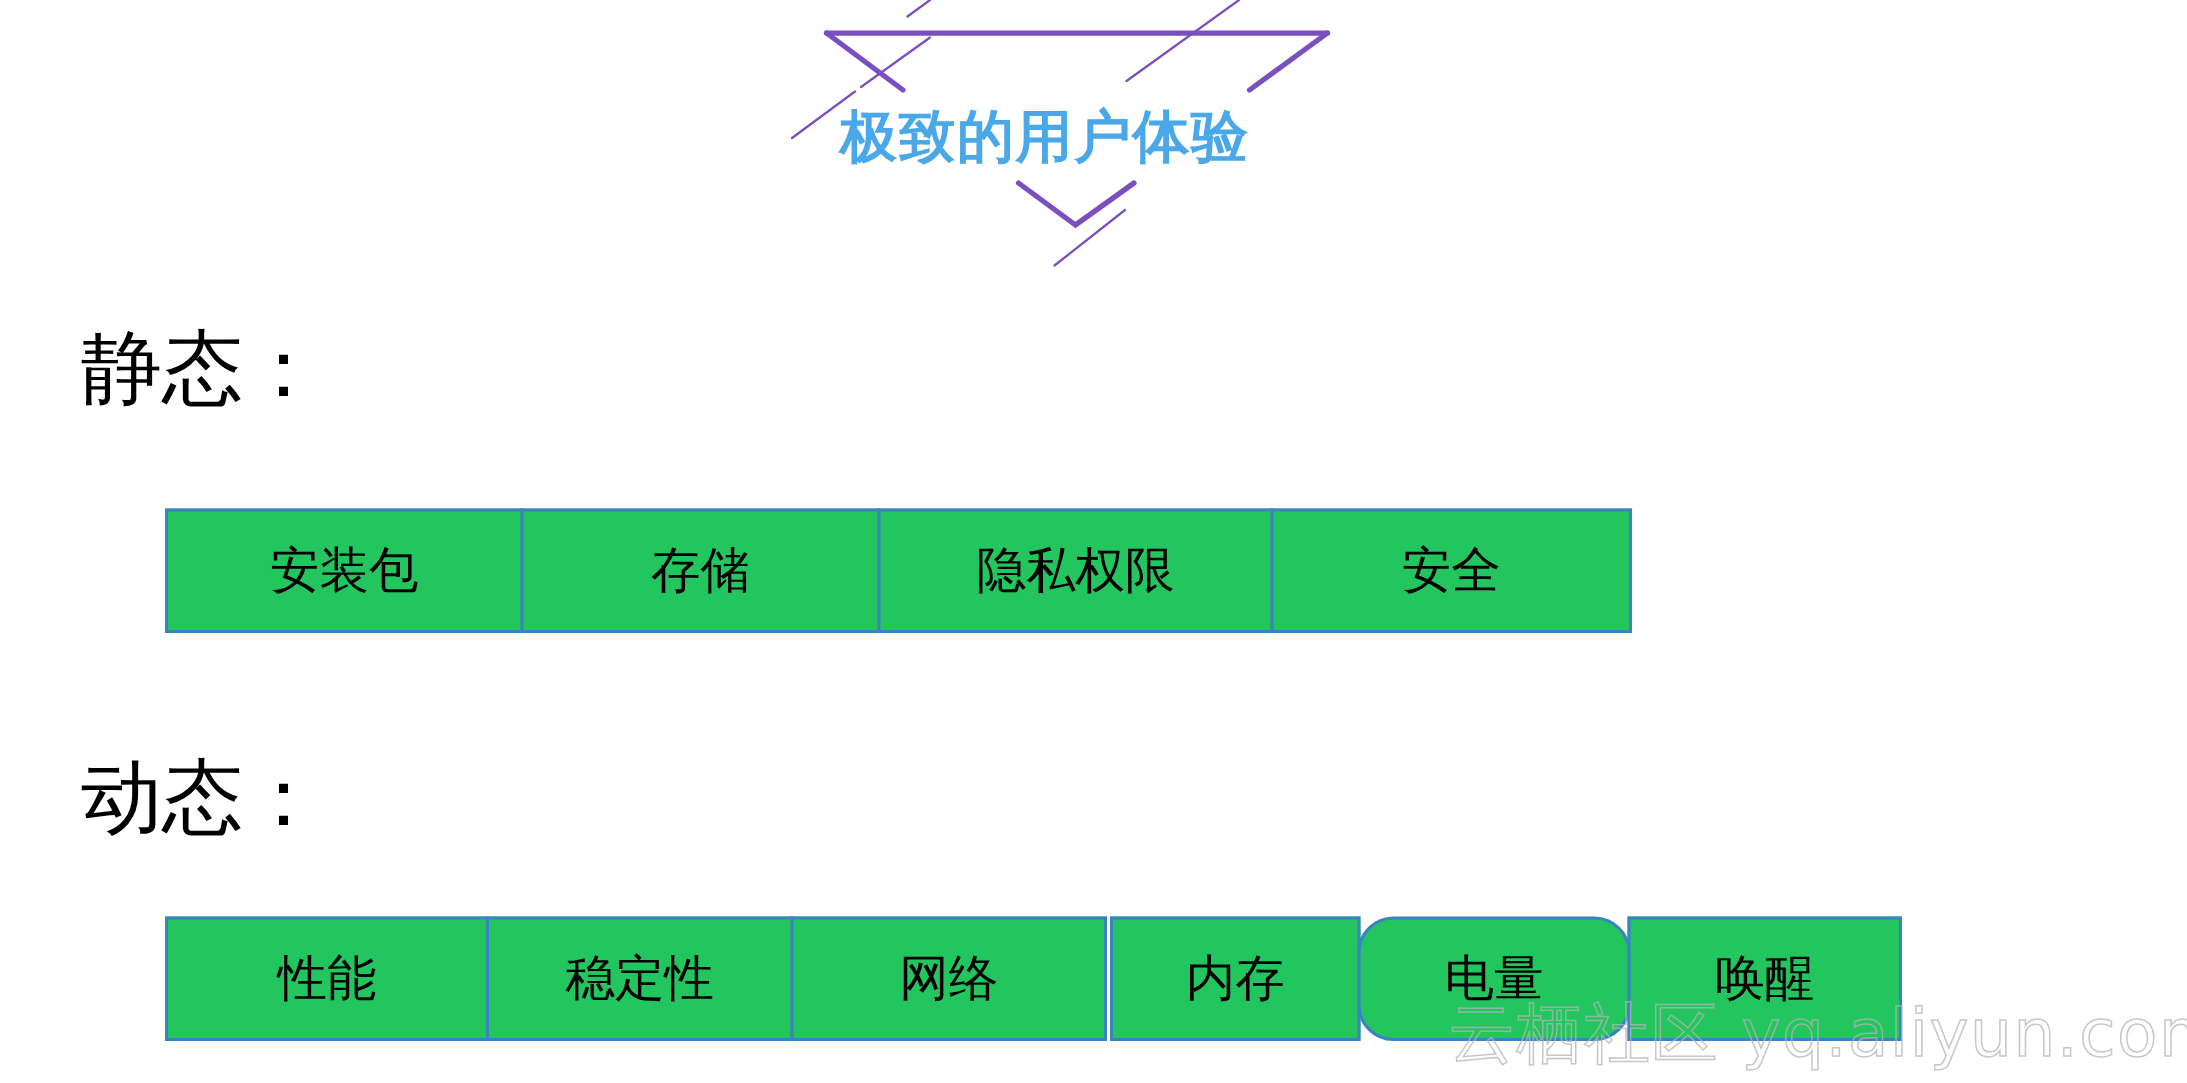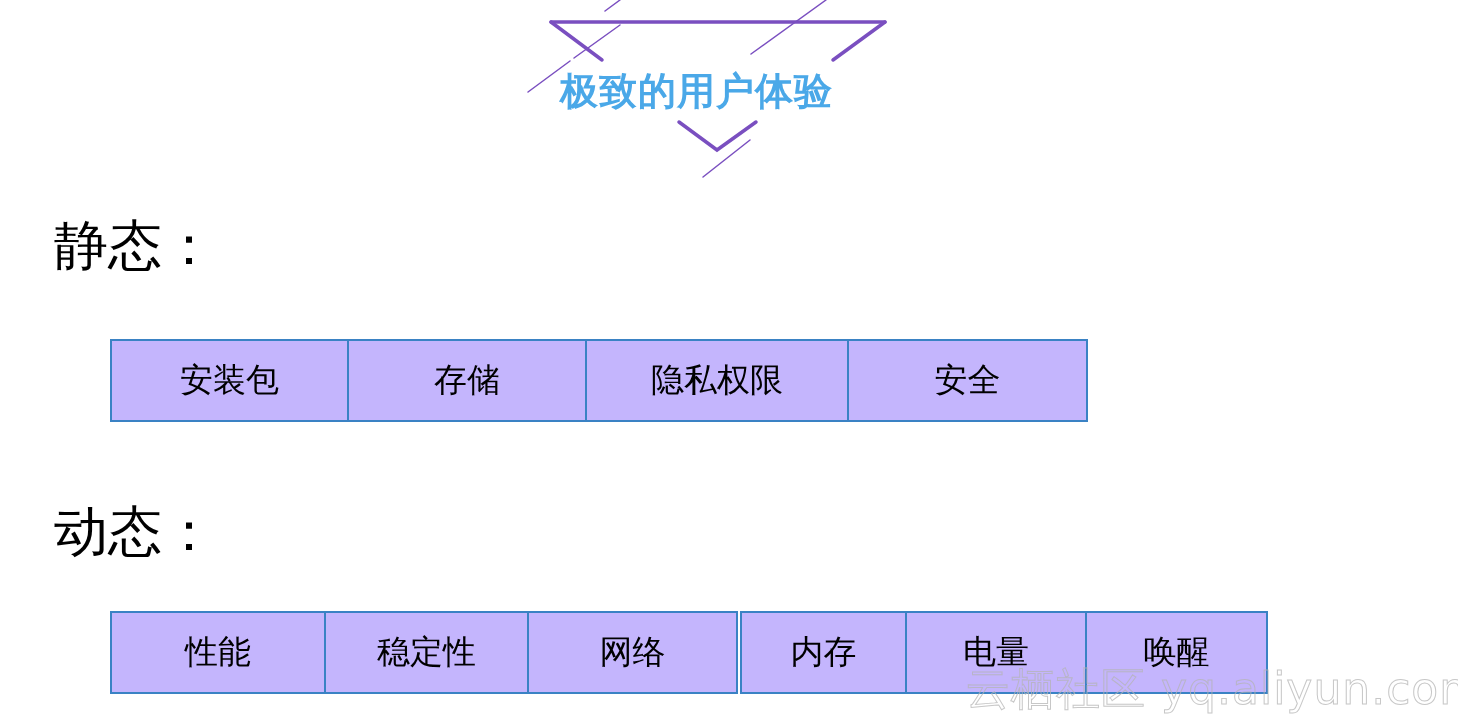--- a/index.html
+++ b/index.html
@@ -22,21 +22,21 @@
     .row {
       position: absolute; left: 110px; display: flex; height: 83px;
       box-sizing: border-box;
     }
     .cell {
       box-sizing: border-box; height: 83px;
       border: 2px solid #3a82c4; margin-left: -2px;
       display: flex; align-items: center; justify-content: center;
       font-size: 33px; color: #000;
       font-family: "DejaVu Serif", "Liberation Serif", serif;
-      background: #c4b5fd;
+      background: #22c55e;
     }
     .cell:first-child { margin-left: 0; }
     .cell.gap { margin-left: 2px; }
     .watermark {
       position: absolute; left: 966px; top: 660px; font-size: 44px;
       font-family: "DejaVu Sans", "Liberation Sans", sans-serif;
       color: transparent; -webkit-text-stroke: 1px rgba(180,180,180,0.75);
       white-space: nowrap; pointer-events: none; letter-spacing: 1px;
     }
   </style>
@@ -70,17 +70,17 @@
   <div class="cell" style="width:241px;">安全</div>
 </div>
 
 <div class="section-label" style="top:500px;">动态：</div>
 
 <div class="row" style="top:611px;">
   <div class="cell" style="width:216px;">性能</div>
   <div class="cell" style="width:205px;">稳定性</div>
   <div class="cell" style="width:211px;">网络</div>
   <div class="cell gap" style="width:167px;">内存</div>
-  <div class="cell" style="width:182px;">电量</div>
+  <div class="cell" style="width:182px;border-radius:24px;">电量</div>
   <div class="cell" style="width:183px;">唤醒</div>
 </div>
 
 <div class="watermark">云栖社区 yq.aliyun.com</div>
 
 </body></html>

